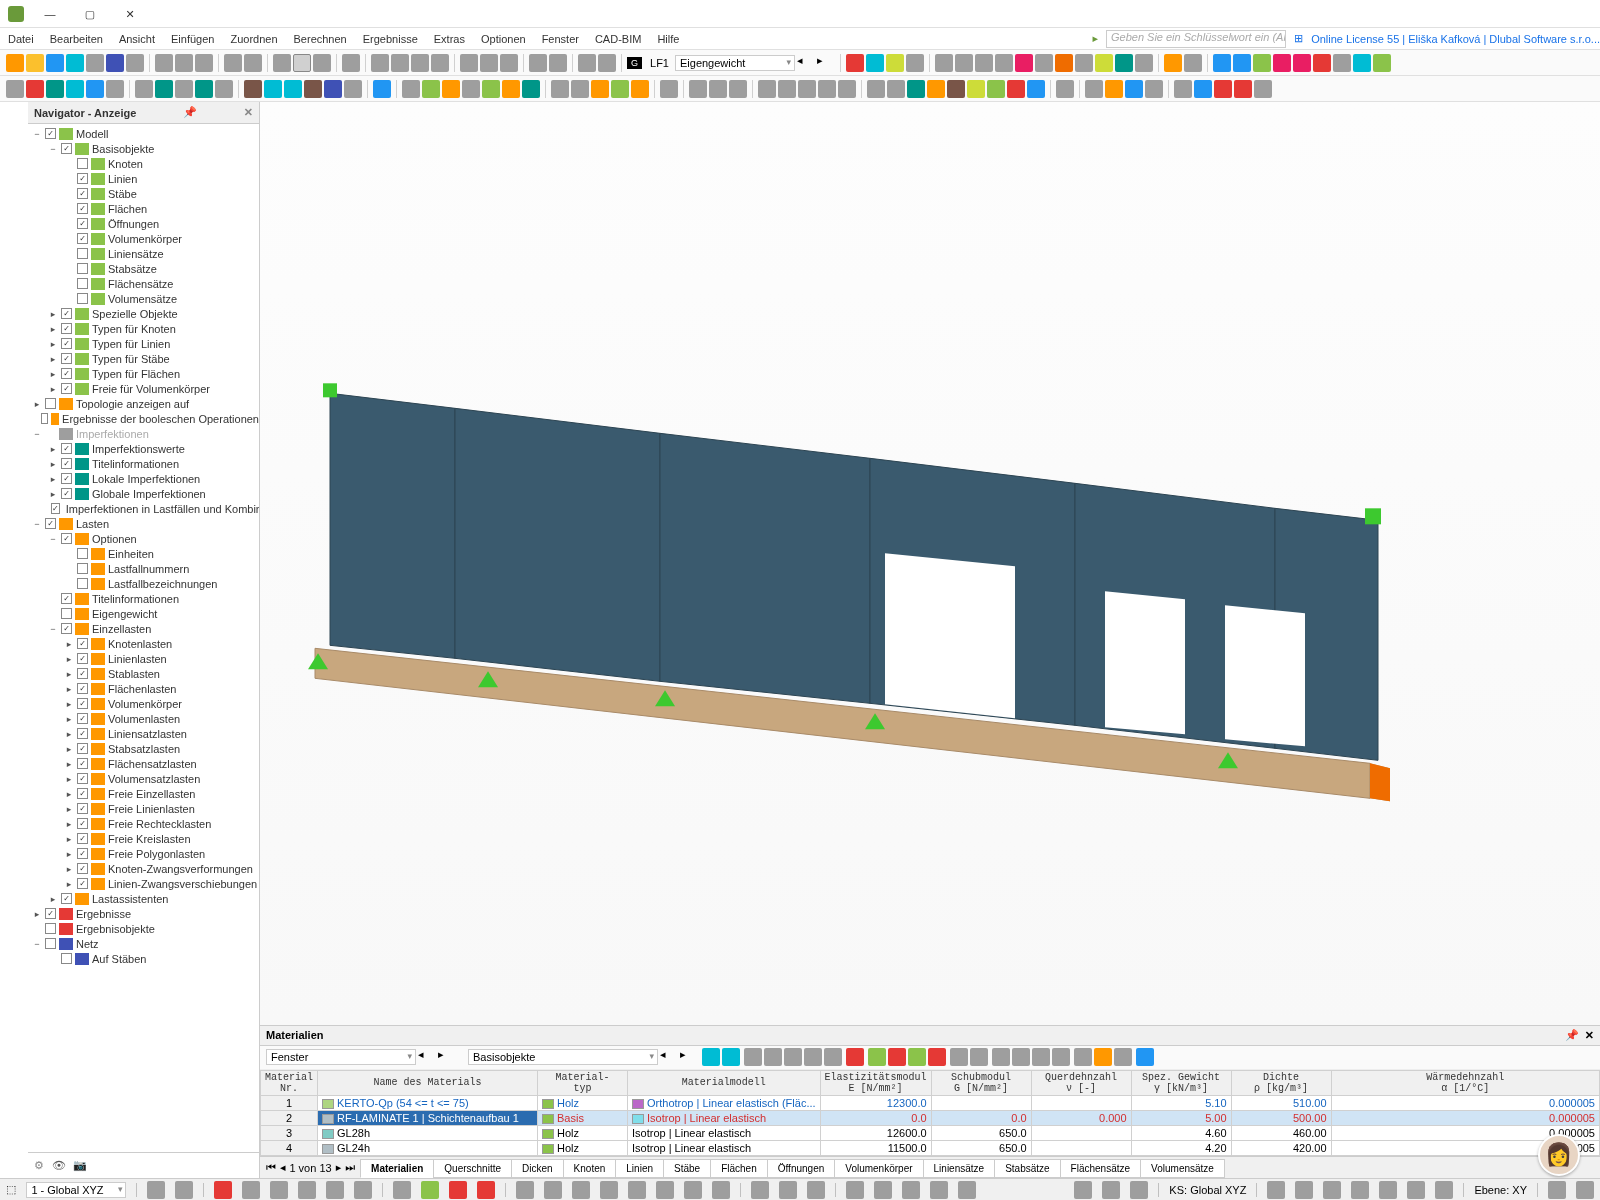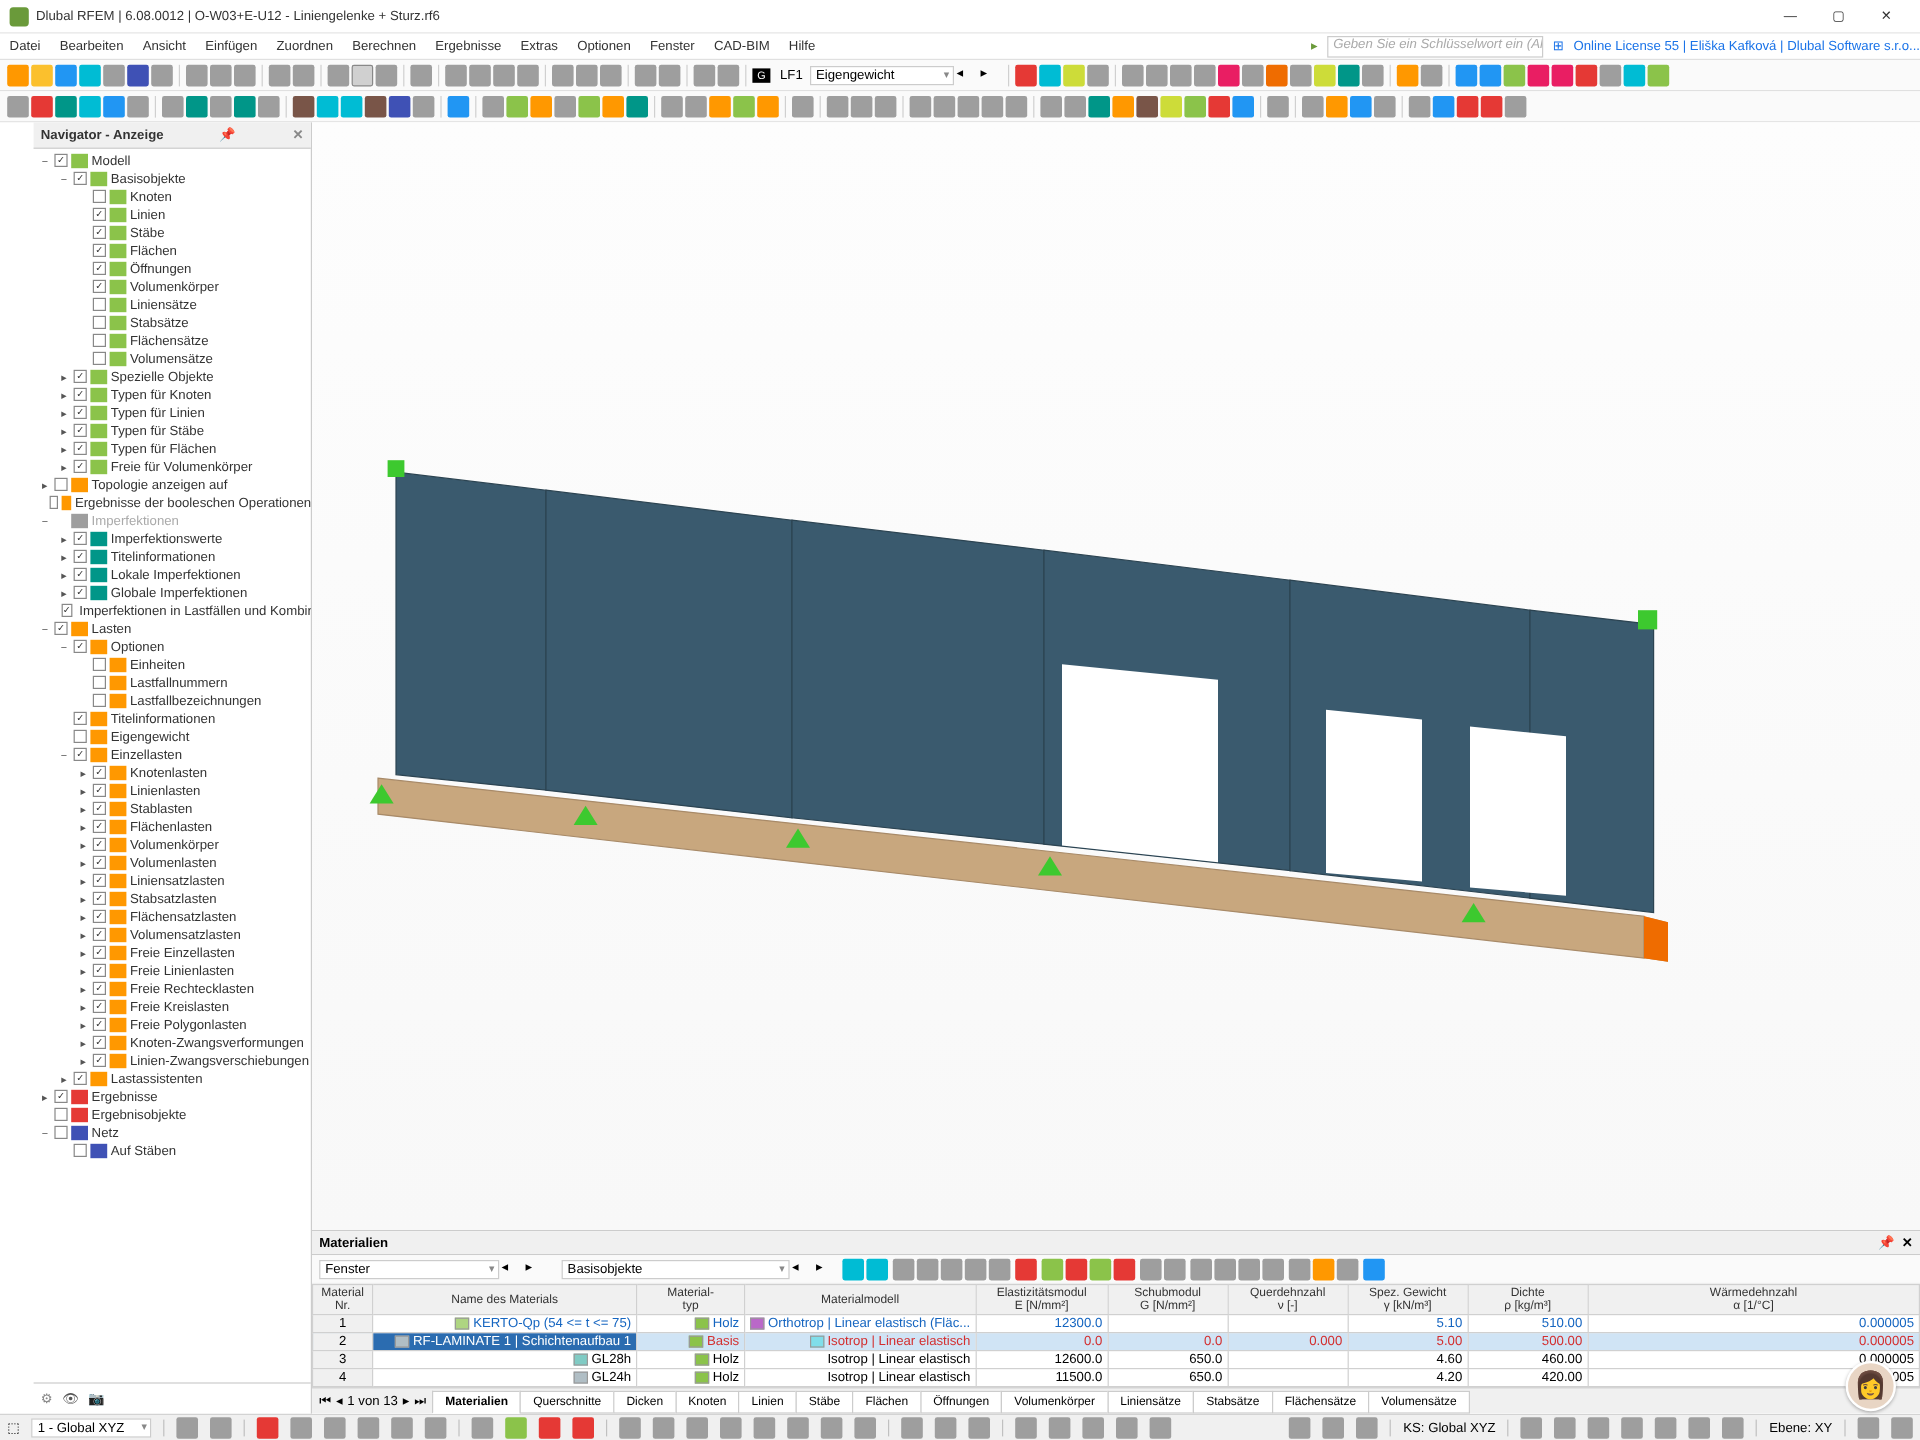--- a/index.html
+++ b/index.html
@@ -34,43 +34,42 @@
 .tree-item.disabled .label { color: #aaa; }
 .nav-bottom { height: 26px; border-top: 1px solid #ccc; display: flex; align-items: center; padding: 0 6px; gap: 8px; }
 .viewport { flex: 1; background: #fff; position: relative; display: flex; flex-direction: column; }
 .view3d { flex: 1; position: relative; background: linear-gradient(#fdfdfd,#f8f8f8); overflow: hidden; }
 .view3d svg { width: 100%; height: 100%; }
 .materials-panel { background: #fff; border-top: 1px solid #ccc; }
 .mat-header { height: 20px; background: #f0f0f0; border-bottom: 1px solid #ccc; display: flex; align-items: center; padding: 0 6px; font-weight: bold; }
 .mat-menubar { height: 20px; background: #fdfdfd; display: flex; align-items: center; padding: 0 6px; gap: 12px; border-bottom: 1px solid #eee; }
 .mat-toolbar { height: 24px; background: #fafafa; display: flex; align-items: center; padding: 0 6px; gap: 2px; border-bottom: 1px solid #eee; }
 .mat-table { width: 100%; border-collapse: collapse; }
-.mat-table th, .mat-table td { border: 1px solid #d0d0d0; padding: 1px 4px; text-align: right; white-space: nowrap; overflow: hidden; }
-.mat-table th { background: #f0f0f0; font-weight: normal; text-align: center; font-size: 10px; color: #333; }
+.mat-table th, .mat-table td { border: 1px solid #d0d0d0; padding: 1px 4px; text-align: left; white-space: nowrap; overflow: hidden; }
+.mat-table th { background: #f0f0f0; font-weight: normal; text-align: center; font-size: 10px; color: #333; font-family: Liberation Mono, monospace; }
 .mat-table .num { text-align: right; }
 .mat-table .rownum { text-align: center; background: #f0f0f0; width:30px;}
 .mat-table tr.sel { background: #d0e4f5; }
 .mat-table tr.sel td.name { background: #2b6cb0; color: #fff; }
 .mat-tabs { height: 22px; background: #f0f0f0; display: flex; align-items: center; border-top: 1px solid #ccc; }
 .mat-tabs .pager { padding: 0 6px; display: flex; gap: 4px; align-items: center; }
 .mat-tabs .tab { padding: 3px 10px; border: 1px solid #ccc; background: #fff; margin-left: -1px; font-size: 10px;}
 .mat-tabs .tab.active { background: #fff; border-bottom-color: #fff; font-weight: bold; }
 .statusbar { height: 22px; background: #f0f0f0; border-top: 1px solid #ccc; display: flex; align-items: center; padding: 0 6px; gap: 10px; font-size: 10.5px; }
 .statusbar .sep { width: 1px; height: 14px; background: #c0c0c0; }
 .sw { width: 12px; height: 10px; display: inline-block; margin-right: 3px; vertical-align: middle; border:1px solid #999;}
 .ico-green{background:#8bc34a}.ico-orange{background:#ff9800}.ico-blue{background:#2196f3}.ico-red{background:#e53935}.ico-cyan{background:#00bcd4}.ico-teal{background:#009688}.ico-grey{background:#9e9e9e}.ico-yellow{background:#fbc02d}.ico-pink{background:#e91e63}.ico-lime{background:#cddc39}.ico-brown{background:#795548}.ico-navy{background:#3f51b5}.ico-dorange{background:#ef6c00}
 .red{color:#d32f2f}.blue{color:#1565c0}
 .avatar { position: absolute; right: 20px; bottom: 24px; width: 42px; height: 42px; border-radius: 50%; background: #e8d5c4; border: 2px solid #fff; box-shadow: 0 1px 3px rgba(0,0,0,.3); display:flex;align-items:center;justify-content:center;font-size:22px;}
 </style>
 </head>
 <body>
 
 <div class="titlebar">
   <span class="app-icon"></span>
-  <span class="title">Dlubal RFEM | 6.08.0012 | O-W03+E-U12 - Liniengelenke + Sturz.rf6</span>
   <span class="btn">—</span>
   <span class="btn">▢</span>
   <span class="btn close">✕</span>
 </div>
 
 <div class="menubar">
   <span id="menu-items"><span class="item">Datei</span><span class="item">Bearbeiten</span><span class="item">Ansicht</span><span class="item">Einfügen</span><span class="item">Zuordnen</span><span class="item">Berechnen</span><span class="item">Ergebnisse</span><span class="item">Extras</span><span class="item">Optionen</span><span class="item">Fenster</span><span class="item">CAD-BIM</span><span class="item">Hilfe</span></span>
   <span class="right">
     <span style="color:#6a9a3a">▸</span>
     <span class="search-box">Geben Sie ein Schlüsselwort ein (Alt...</span>

